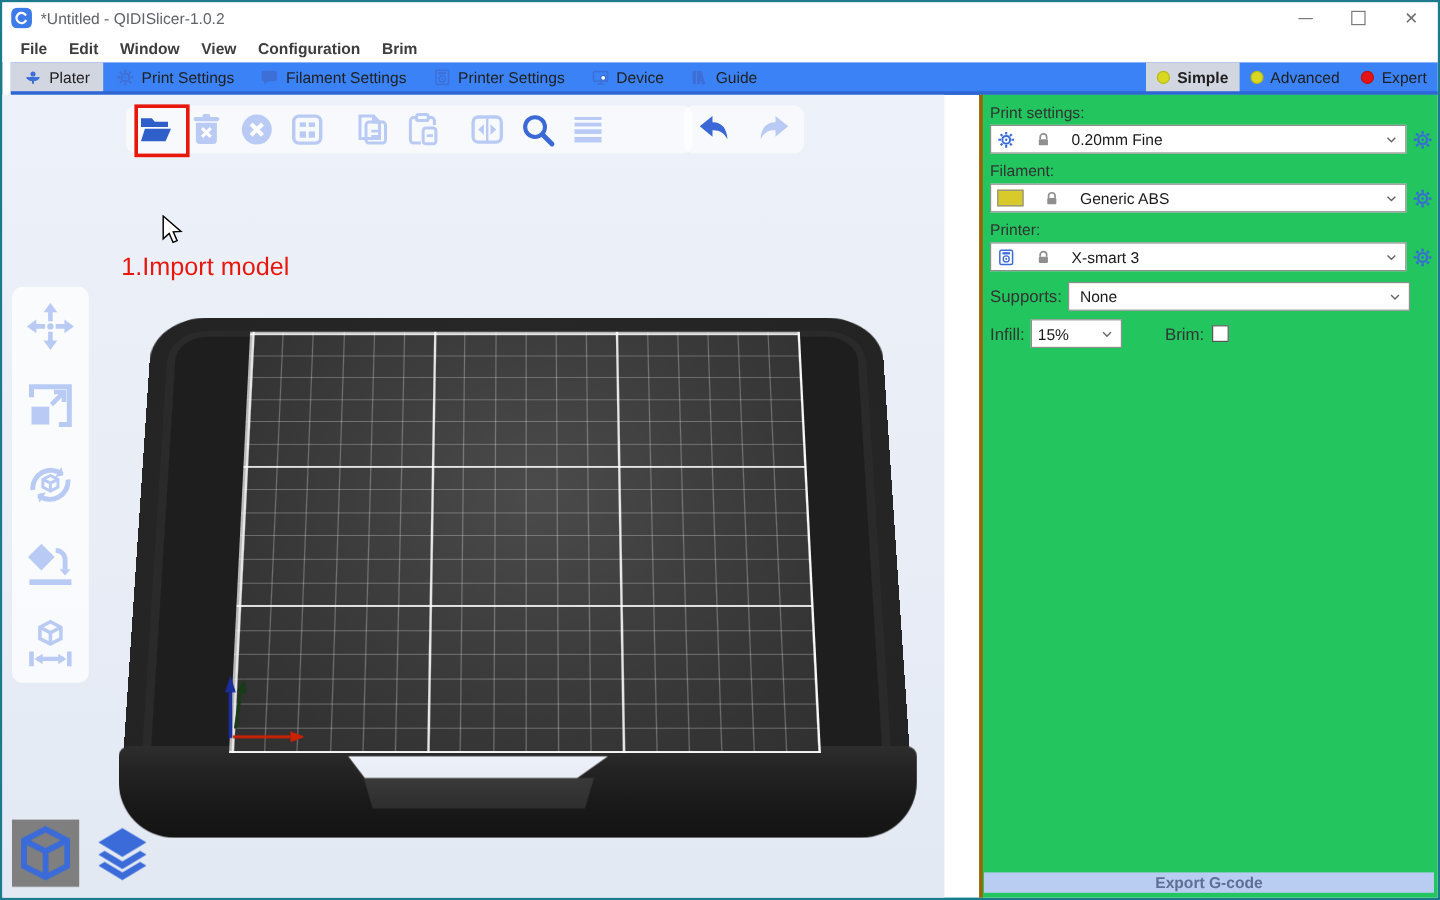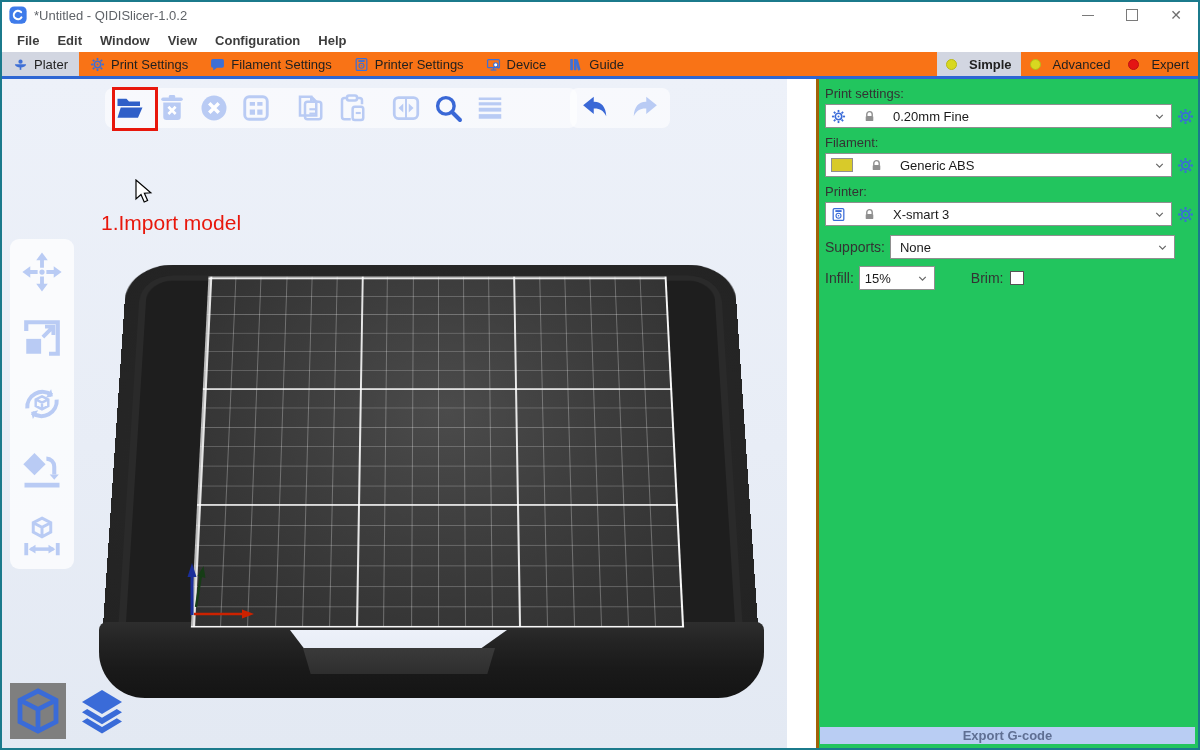--- a/index.html
+++ b/index.html
@@ -15,26 +15,26 @@
   .win-btn{width:44px;height:100%;display:flex;align-items:center;justify-content:center;color:#7a7a7a;font-size:13px;}
   .min-glyph{width:12px;height:0;border-top:1.5px solid #7a7a7a;}
   .max-glyph{width:10px;height:10px;border:1.5px solid #7a7a7a;}
   .close-glyph{font-size:14px;color:#6e6e6e;}
 
   
   .menubar{position:absolute;left:0;top:26px;right:0;height:24px;background:#fff;display:flex;align-items:center;padding-left:6px;font-weight:bold;}
   .menu-item{font-size:13px;color:#3d3d3d;padding:0 9px;height:100%;display:flex;align-items:center;}
 
   
-  .tabbar{position:absolute;left:0;top:50px;right:0;height:24px;background:#f97316;display:flex;align-items:stretch;border-bottom:3px solid #2e66d3;box-sizing:content-box;}
+  .tabbar{position:absolute;left:7px;top:50px;right:0;height:24px;background:#3b82f6;display:flex;align-items:stretch;border-bottom:3px solid #2e66d3;box-sizing:content-box;}
   .tab{display:flex;align-items:center;gap:6px;padding:0 11px;font-size:13px;color:#1f1f1f;}
   .tab.active{background:#d2d6e1;}
   .tab .ic{width:15px;height:15px;color:#3e6fd6;}
   .tab-spacer{flex:1;}
-  .mode{display:flex;align-items:center;gap:12px;padding:0 9px;font-size:13px;color:#1f1f1f;}
+  .mode{display:flex;align-items:center;gap:6px;padding:0 9px;font-size:13px;color:#1f1f1f;}
   .mode.active{background:#d2d6e1;font-weight:bold;}
   .dot{width:11px;height:11px;border-radius:50%;}
   .dot.yellow{background:#d8d820;border:1px solid #b9b918;box-sizing:border-box;}
   .dot.red{background:#e41414;border:1px solid #c01010;box-sizing:border-box;}
 
   
   .viewport{position:absolute;left:0;top:77px;width:785px;bottom:0;
             background:linear-gradient(180deg,#edf1f9 0%,#e8edf6 55%,#e3e9f3 100%);overflow:hidden;}
   .right-panel{position:absolute;left:785px;top:77px;right:0;bottom:0;background:#22c55e;border-left:3px solid #a16207;box-sizing:border-box;margin-left:29px;}
 
@@ -283,21 +283,21 @@
         </div>
     </div>
   </div>
 
   <div class="menubar">
     <div class="menu-item">File</div>
     <div class="menu-item">Edit</div>
     <div class="menu-item">Window</div>
     <div class="menu-item">View</div>
     <div class="menu-item">Configuration</div>
-    <div class="menu-item">Help</div>
+    <div class="menu-item">Brim</div>
   </div>
 
   <div class="tabbar">
     <div class="tab active">
       <svg class="ic">
           <use href="#i-plater"></use>
         </svg>
       <span>Plater</span>
     </div>
     <div class="tab">

